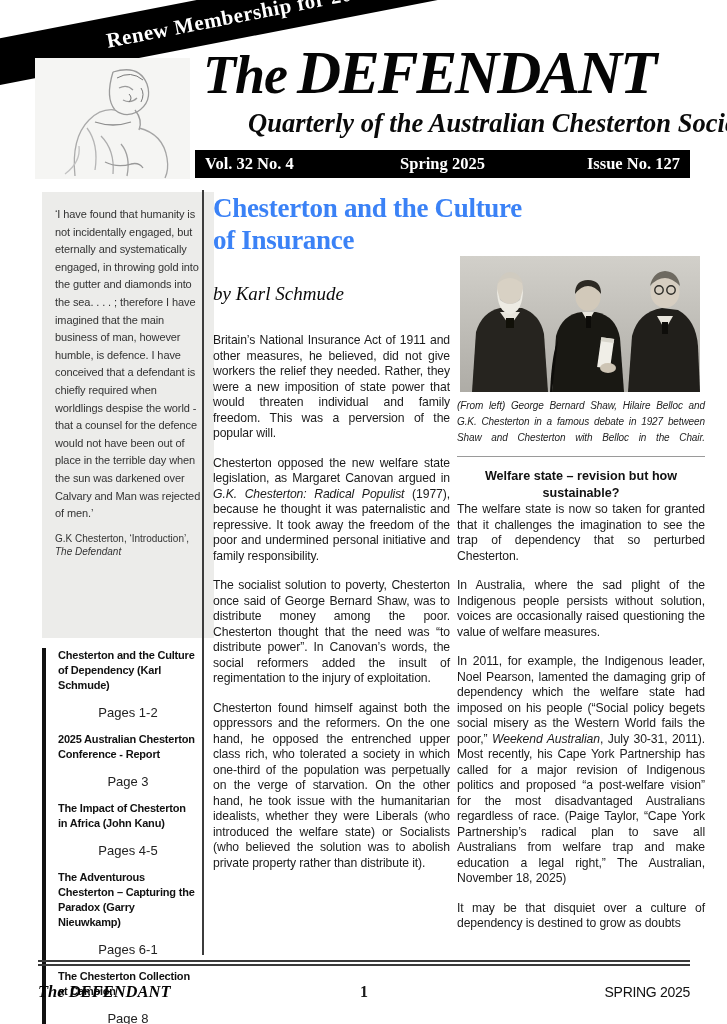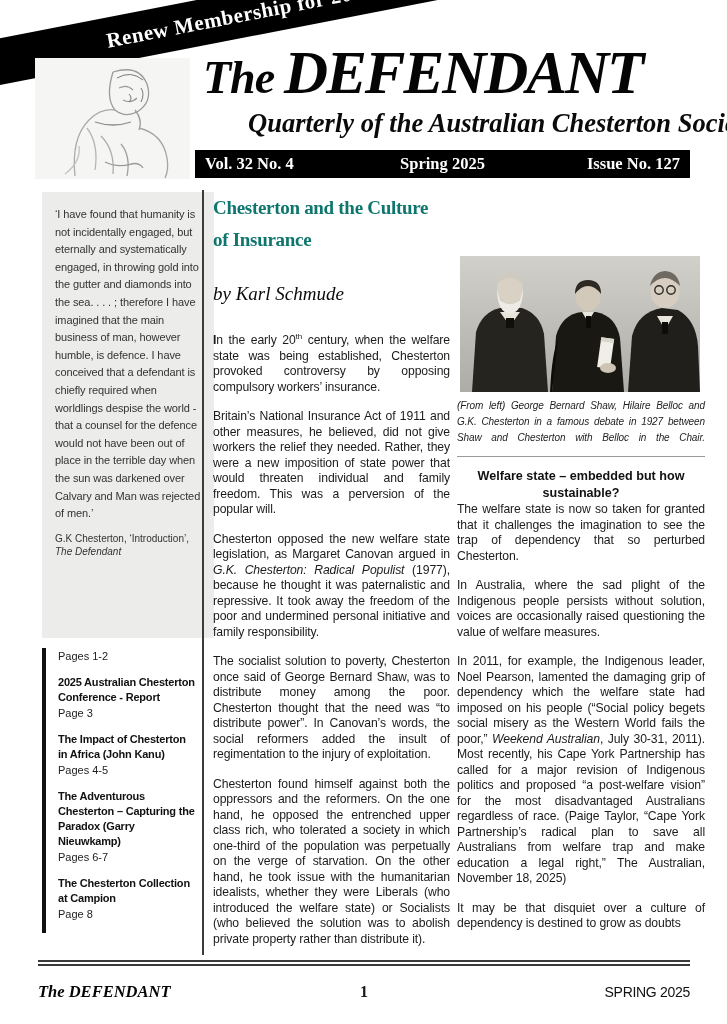--- a/index.html
+++ b/index.html
@@ -18,21 +18,21 @@
     color:#fff; font-family:"Liberation Serif", serif; font-weight:bold;
     font-size:21px; letter-spacing:.5px; white-space:nowrap;
   }
   
   .sketch { position:absolute; left:35px; top:58px; width:155px; height:121px; }
   .masthead-title {
     position:absolute; left:203px; top:38px; width:500px;
     font-family:"Liberation Serif", serif; font-style:italic; font-weight:bold;
     color:#050505; white-space:nowrap;
   }
-  .masthead-title .t-the { font-size:46px; letter-spacing:-1px; }
+  .masthead-title .t-the { font-size:54px; letter-spacing:-1px; }
   .masthead-title .t-main { font-size:61px; letter-spacing:-2px; margin-left:6px;margin-top:48px; }
   .masthead-sub {
     position:absolute; left:204px; top:108px; width:495px;
     font-family:"Liberation Serif", serif; font-style:italic; font-weight:bold;
     font-size:26.5px; color:#0a0a0a; white-space:nowrap;margin-left:44px;
   }
   .infobar {
     position:absolute; left:195px; top:150px; width:495px; height:28px;
     background:#000; color:#fff; display:flex; align-items:center;
     font-family:"Liberation Serif", serif; font-weight:bold; font-size:16.5px;
@@ -52,27 +52,27 @@
   .quote-attr {
     margin-top:9px; font-size:10px; line-height:13.5px; color:#333;
   }
   .quote-attr em { font-style:italic; }
   .toc {
     position:absolute; left:42px; top:648px; width:156px;
     border-left:4px solid #111; padding-left:12px;
   }
   .toc-item { margin-bottom:12px; }
   .toc-title { font-weight:bold; font-size:11px; line-height:15px; color:#111; letter-spacing:-.2px; }
-  .toc-pages { font-size:11px; line-height:14px; color:#222; margin-top:1px; }
+  .toc-pages { font-size:13px; line-height:14px; color:#222; margin-top:13px;text-align:center; }
   .v-divider { position:absolute; left:202px; top:190px; width:2px; height:765px; background:#3c3c3c; }
   
   .art-title {
     position:absolute; left:213px; top:192px; width:430px;
-    font-family:"Liberation Serif", serif; font-weight:bold; font-size:19px;
-    line-height:32px; color:#0f766e; letter-spacing:-.3px;
+    font-family:"Liberation Serif", serif; font-weight:bold; font-size:27px;
+    line-height:32px; color:#3b82f6; letter-spacing:-.3px;
   }
   .art-title span { display:block; }
   .art-byline {
     position:absolute; left:213px; top:283px;
     font-family:"Liberation Serif", serif; font-style:italic; font-size:19px; color:#0a0a0a;
   }
   .col { position:absolute; font-size:12.2px; line-height:15.5px; letter-spacing:-.1px; color:#1b1b1b; }
   .col1 { left:213px; top:333px; width:237px; }
   .col2 { left:457px; top:502px; width:248px; }
   .col p.para { text-align:justify; margin:0 0 14px 0; }
@@ -149,50 +149,50 @@
 
   <div class="quote-box">
     <div class="quote-text">‘I have found that humanity is not incidentally engaged, but eternally and systematically engaged, in throwing gold into the gutter and diamonds into the sea. . . . ; therefore I have imagined that the main business of man, however humble, is defence.  I have conceived that a defendant is chiefly required when worldlings despise the world - that a counsel for the defence would not have been out of place in the terrible day when the sun was darkened over Calvary and Man was rejected of men.’</div>
     <div class="quote-attr">
       <span>G.K Chesterton, ‘Introduction’, </span><em>The Defendant</em>
     </div>
   </div>
 
   <div class="toc">
       <div class="toc-item">
+        <div class="toc-title">Chesterton and the Culture of Dependency (Karl Schmude)</div>
         <div class="toc-pages">Pages 1-2</div>
       </div>
       <div class="toc-item">
         <div class="toc-title">2025 Australian Chesterton Conference - Report</div>
         <div class="toc-pages">Page 3</div>
       </div>
       <div class="toc-item">
         <div class="toc-title">The Impact of Chesterton in Africa (John Kanu)</div>
         <div class="toc-pages">Pages 4-5</div>
       </div>
       <div class="toc-item">
         <div class="toc-title">The Adventurous Chesterton – Capturing the Paradox (Garry Nieuwkamp)</div>
-        <div class="toc-pages">Pages 6-7</div>
+        <div class="toc-pages">Pages 6-1</div>
       </div>
       <div class="toc-item">
         <div class="toc-title">The Chesterton Collection at Campion</div>
         <div class="toc-pages">Page 8</div>
       </div>
     </div>
 
   <div class="v-divider"></div>
 
   <div class="art-title">
     <span>Chesterton and the Culture</span>
     <span>of Insurance</span>
   </div>
   <div class="art-byline">by Karl Schmude</div>
 
   <div class="col col1">
-      <p class="para"><strong>I</strong><span>n the early 20</span><sup>th</sup><span> century, when the welfare state was being established, Chesterton provoked controversy by opposing compulsory workers’ insurance.</span></p>
       <p class="para"><span>Britain’s National Insurance Act of 1911 and other measures, he believed, did not give workers the relief they needed.  Rather, they were a new imposition of state power that would threaten individual and family freedom.  This was a perversion of the popular will.</span></p>
       <p class="para"><span>Chesterton opposed the new welfare state legislation, as Margaret Canovan argued in </span><em>G.K. Chesterton: Radical Populist</em><span> (1977), because he thought it was paternalistic and repressive.   It took away the freedom of the poor and undermined personal initiative and family responsibility.</span></p>
       <p class="para"><span>The socialist solution to poverty, Chesterton once said of George Bernard Shaw, was to distribute money among the poor. Chesterton thought that the need was “to distribute power”.   In Canovan’s words, the social reformers added the insult of regimentation to the injury of exploitation.</span></p>
       <p class="para"><span>Chesterton found himself against both the oppressors and the reformers.  On the one hand, he opposed the entrenched upper class rich, who tolerated a society in which one-third of the population was perpetually on the verge of starvation.  On the other hand, he took issue with the humanitarian idealists, whether they were Liberals (who introduced the welfare state) or Socialists (who believed the solution was to abolish private property rather than distribute it).</span></p>
     </div>
 
   <div class="photo">
     <svg width="240" height="136" viewBox="0 0 240 136">
       <defs>
         <linearGradient id="wall" x1="0" y1="0" x2="0" y2="1">
@@ -226,21 +226,21 @@
       <path d="M190,30 Q193,16 205,15 Q218,16 220,30 Q212,22 205,22 Q197,22 190,30" fill="#6e6a61"></path>
       <circle cx="199" cy="34" r="4.2" fill="none" stroke="#2b2a26" stroke-width="1.4"></circle>
       <circle cx="211" cy="34" r="4.2" fill="none" stroke="#2b2a26" stroke-width="1.4"></circle>
       <path d="M197,60 L205,74 L213,60 Z" fill="#e9e6dd"></path>
       <rect x="202" y="66" width="6" height="12" fill="#0e0d0a"></rect>
     </svg>
   </div>
   <div class="photo-caption">(From left) George Bernard Shaw, Hilaire Belloc and G.K. Chesterton in a famous debate in 1927 between Shaw and Chesterton with Belloc in the Chair.</div>
 
   <div class="sec-rule"></div>
-  <div class="sec-heading">Welfare state – embedded but how sustainable?</div>
+  <div class="sec-heading">Welfare state – revision but how sustainable?</div>
 
   <div class="col col2">
       <p class="para"><span>The welfare state is now so taken for granted that it challenges the imagination to see the trap of dependency that so perturbed Chesterton.</span></p>
       <p class="para"><span>In Australia, where the sad plight of the Indigenous people persists without solution, voices are occasionally raised questioning the value of welfare measures.</span></p>
       <p class="para"><span>In 2011, for example, the Indigenous leader, Noel Pearson, lamented the damaging grip of dependency which the welfare state had imposed on his people (“Social policy begets social misery as the Western World fails the poor,” </span><em>Weekend Australian</em><span>, July 30-31, 2011). Most recently, his Cape York Partnership has called for a major revision of Indigenous politics and proposed “a post-welfare vision” for the most disadvantaged Australians regardless of race. (Paige Taylor, “Cape York Partnership’s radical plan to save all Australians from welfare trap and make education a legal right,” The Australian, November 18, 2025)</span></p>
       <p class="para"><span>It may be that disquiet over a culture of dependency is destined to grow as doubts</span></p>
     </div>
 
   <div class="footer-rule"></div>
   <div class="footer">

